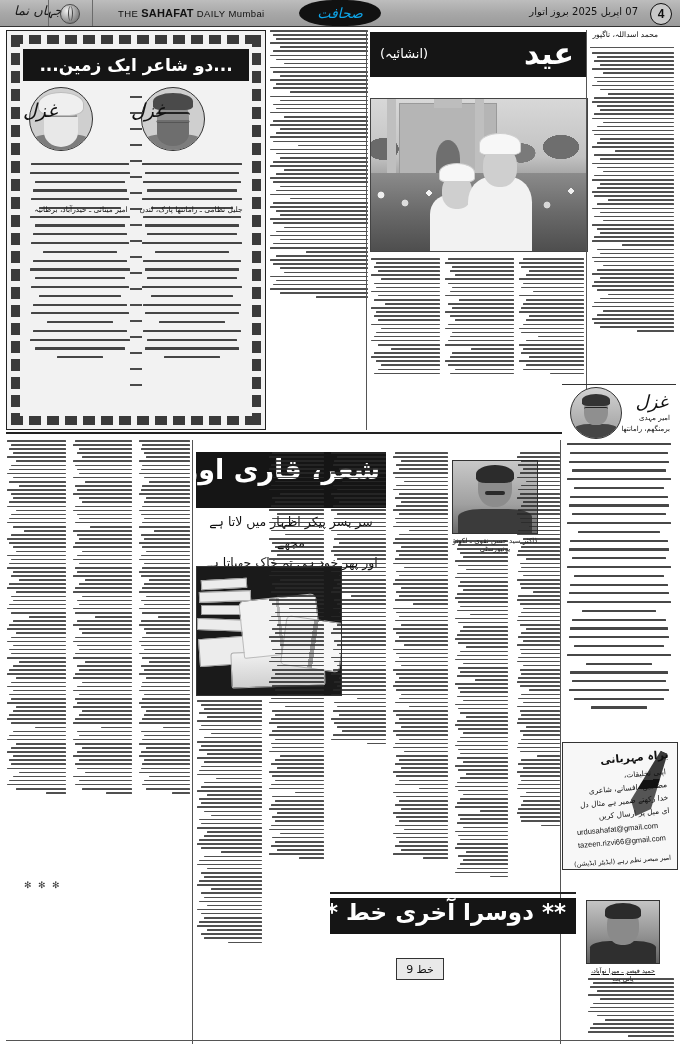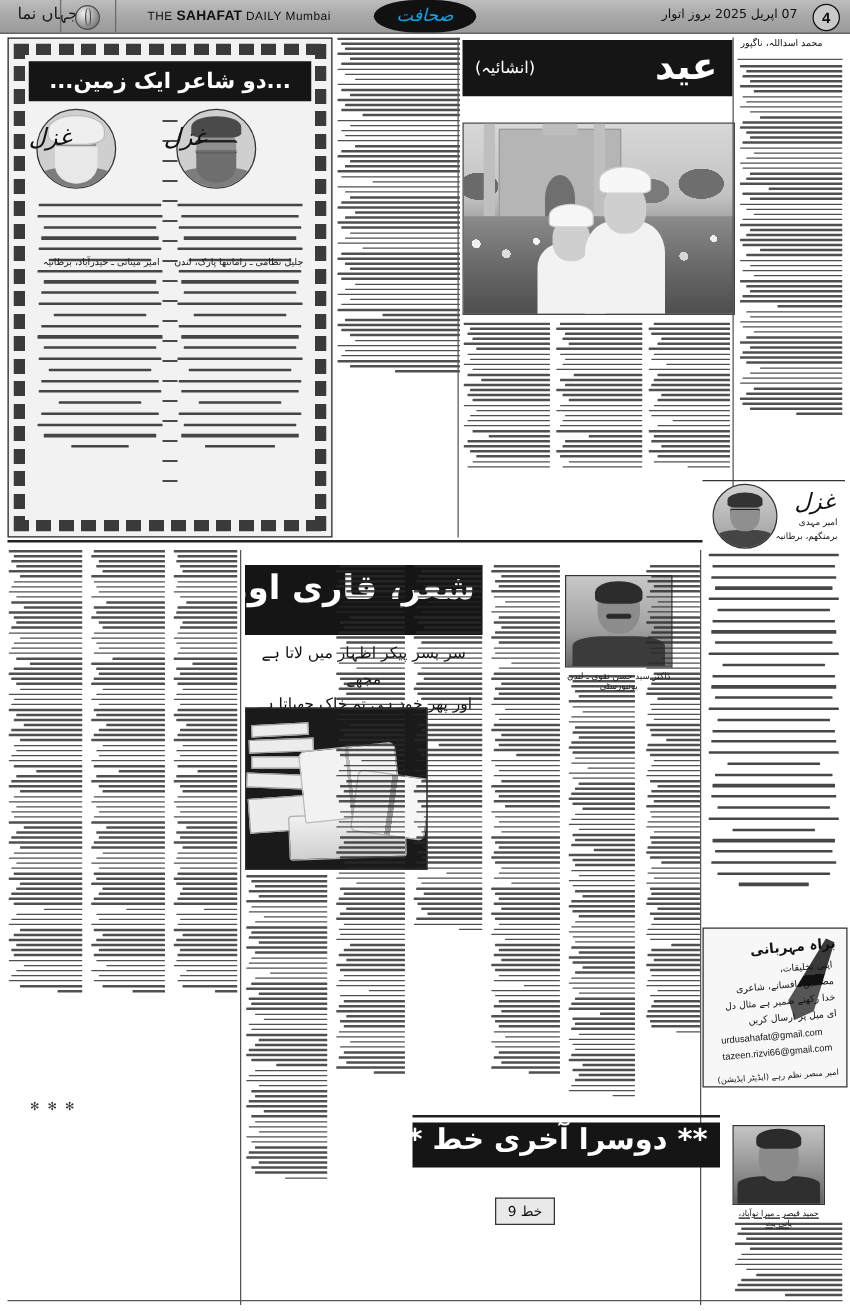--- a/index.html
+++ b/index.html
@@ -11,21 +11,21 @@
 
   
   .masthead{
     position:absolute;left:0;top:0;width:680px;height:26px;
     background:linear-gradient(180deg,#bdbdbd 0%,#a8a8a8 50%,#9a9a9a 100%);
     border-bottom:1px solid #333;
   }
   .mh-urdu{
     position:absolute;left:14px;top:3px;font-size:13px;
     font-family:"DejaVu Sans",sans-serif;direction:rtl;color:#1a1a1a;
-    letter-spacing:1px;
+    font-style:italic;letter-spacing:1px;
   }
   .mh-globe{
     position:absolute;left:60px;top:4px;width:18px;height:18px;border-radius:50%;
     background:radial-gradient(circle at 35% 32%,#f2f2f2 0%,#9b9b9b 55%,#5a5a5a 100%);
     border:1px solid #4a4a4a;
   }
   .mh-globe:after{
     content:"";position:absolute;left:7px;top:1px;width:3px;height:15px;
     border-left:1px solid #4a4a4a;border-right:1px solid #4a4a4a;border-radius:50%;
   }
@@ -1081,21 +1081,21 @@
     <div>اور پھر خود ہی تہ خاک چھپاتا ہے مجھے</div>
   </div>
 
   <div class="author-card">
     <div class="author-photo">
       <div class="shirt"></div>
         <div class="h2"></div>
         <div class="hair"></div>
         <div class="mus"></div>
     </div>
-    <div class="author-name">ڈاکٹر سید حسن نقوی ـ لندن یونیورسٹی</div>
+    <div class="author-name">ڈاکٹر سید حسن نقوی ـ لکھنؤ یونیورسٹی</div>
   </div>
 
   <div class="book-photo">
     <div class="bk s1"></div>
       <div class="bk s2"></div>
       <div class="bk s3"></div>
     <div class="bk s4"></div>
       <div class="bk s5"></div>
     <div class="open3"></div>
     <div class="open1"></div>
@@ -1640,21 +1640,21 @@
   <div class="side-ghazal">
     <div class="sg-word">غزل</div>
     <div class="sg-photo">
       <div class="sh3"></div>
         <div class="h3"></div>
         <div class="hair3"></div>
         <div class="gl3"></div>
     </div>
     <div class="sg-name">
       <div>امیر مہدی</div>
-      <div>برمنگھم، برطانیہ</div>
+      <div>برمنگھم، رامانتھا</div>
     </div>
     <div style="position:absolute;left:4px;top:58px;width:106px;">
       <div class="lines verse">
         <div class="ln w98"></div>
           <div class="ln w92"></div>
           <div class="ln w95"></div>
           <div class="ln w88"></div>
         <div class="ln w98"></div>
           <div class="ln w84"></div>
           <div class="ln w92"></div>

